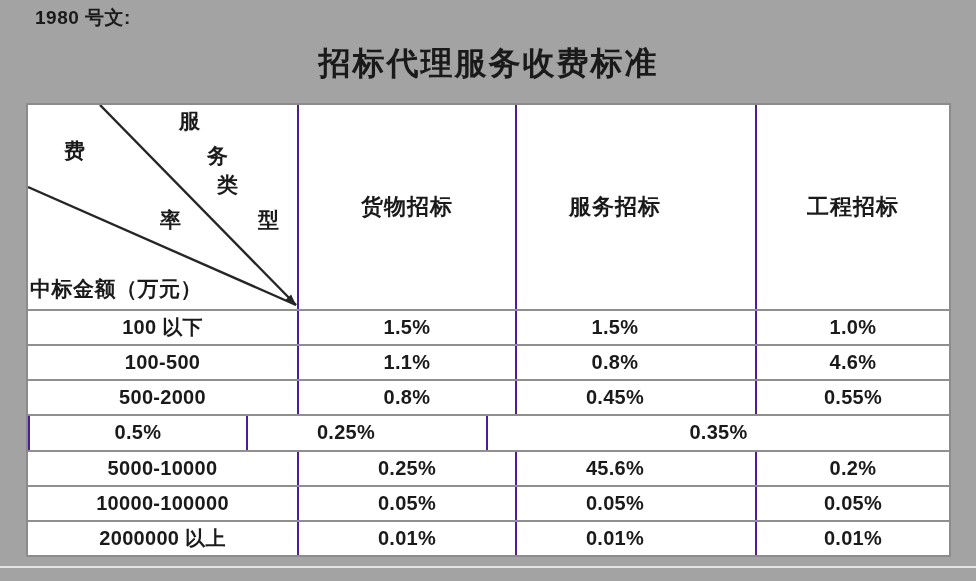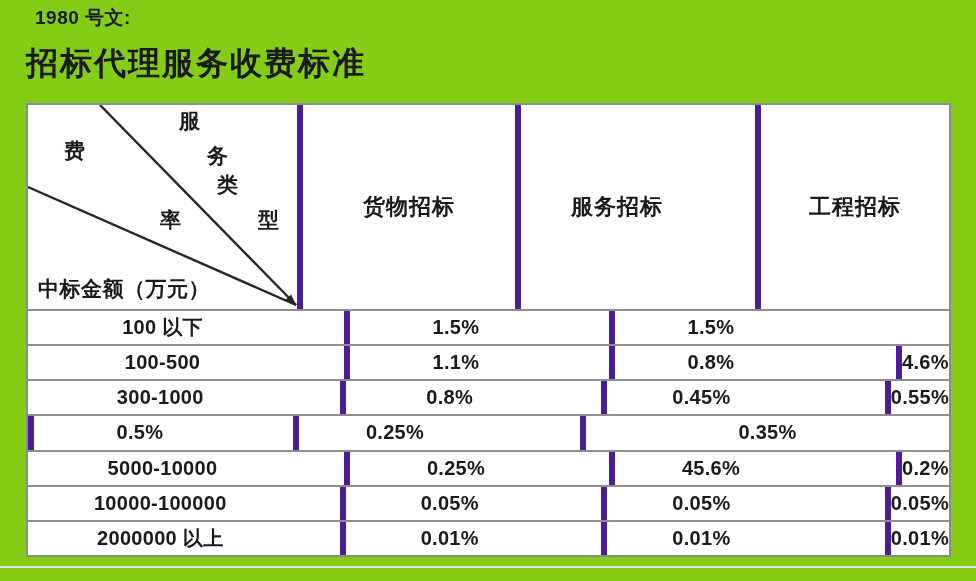--- a/index.html
+++ b/index.html
@@ -1,51 +1,51 @@
 <!DOCTYPE html>
 <html><head>
 <meta charset="utf-8">
 <style>
   html,body{margin:0;padding:0;background:#ffffff;}
   .page{
     position:relative;
     width:976px;height:581px;
-    background:#84cc16;
+    background:#a3a3a3;
     overflow:hidden;
     font-family:"Liberation Sans","DejaVu Sans",sans-serif;
     color:#1a1a1a;
   }
   .doc-number{
     position:absolute;left:35px;top:5px;
     font-size:19px;font-weight:bold;
     font-family:"Liberation Sans","DejaVu Sans",sans-serif;
     letter-spacing:0.5px;
   }
   .doc-title{
     position:absolute;left:26px;top:42px;width:925px;
-    text-align:left;
+    text-align:center;
     font-size:32px;font-weight:bold;
     font-family:"Liberation Serif","DejaVu Serif",serif;
     letter-spacing:2px;
   }
   .fee-table{
     position:absolute;left:26px;top:103px;
     width:925px;height:454px;
     box-sizing:border-box;
     border:2px solid #8c8c8c;
     display:flex;flex-direction:column;
     background:#fff;
   }
   .t-row{display:flex;min-height:0;}
   .t-row.header{height:204px;}
-  .t-row.data{flex:1;border-top:2px solid #8f8f8f;gap:47px;}
+  .t-row.data{flex:1;border-top:2px solid #8f8f8f;}
   .t-cell{
     box-sizing:border-box;
     display:flex;align-items:center;justify-content:center;
-    border-left:6px solid #4c1d95;
+    border-left:2px solid #4c1d95;
     font-size:20px;font-weight:600;
     letter-spacing:0.3px;
   }
   .t-cell.c0{border-left:none;width:269px;}
   .t-cell.c1{width:218px;}
   .t-cell.c2{width:198px;}
   .t-cell.c3{flex:1;margin-left:42px;}
   .t-cell.colhead{
     font-family:"Liberation Serif","DejaVu Serif",serif;
     font-size:22px;font-weight:bold;letter-spacing:1px;
@@ -54,21 +54,21 @@
     position:relative;
     display:block;
   }
   .corner svg{position:absolute;left:0;top:0;}
   .diag-char{
     position:absolute;
     font-family:"Liberation Serif","DejaVu Serif",serif;
     font-size:21px;font-weight:bold;line-height:1;
   }
   .amount-label{
-    position:absolute;left:10px;bottom:6px;
+    position:absolute;left:2px;bottom:6px;
     font-family:"Liberation Serif","DejaVu Serif",serif;
     font-size:21px;font-weight:bold;letter-spacing:0.5px;
   }
   .page-edge{
     position:absolute;left:0;top:566px;width:976px;height:2px;
     background:#e4e4e4;
   }
 </style>
 </head>
 <body>
@@ -100,31 +100,32 @@
 
       <div class="t-cell c1 colhead">货物招标</div>
       <div class="t-cell c2 colhead">服务招标</div>
       <div class="t-cell c3 colhead">工程招标</div>
     </div>
 
     <div class="t-row data">
       <div class="t-cell c0">100 以下</div>
       <div class="t-cell c1">1.5%</div>
       <div class="t-cell c2">1.5%</div>
+      <div class="t-cell c3">1.0%</div>
     </div>
 
     <div class="t-row data">
       <div class="t-cell c0">100-500</div>
       <div class="t-cell c1">1.1%</div>
       <div class="t-cell c2">0.8%</div>
       <div class="t-cell c3">4.6%</div>
     </div>
 
     <div class="t-row data">
-      <div class="t-cell c0">300-1000</div>
+      <div class="t-cell c0">500-2000</div>
       <div class="t-cell c1">0.8%</div>
       <div class="t-cell c2">0.45%</div>
       <div class="t-cell c3">0.55%</div>
     </div>
 
     <div class="t-row data">
       <div class="t-cell c1">0.5%</div>
       <div class="t-cell c2">0.25%</div>
       <div class="t-cell c3">0.35%</div>
     </div>

